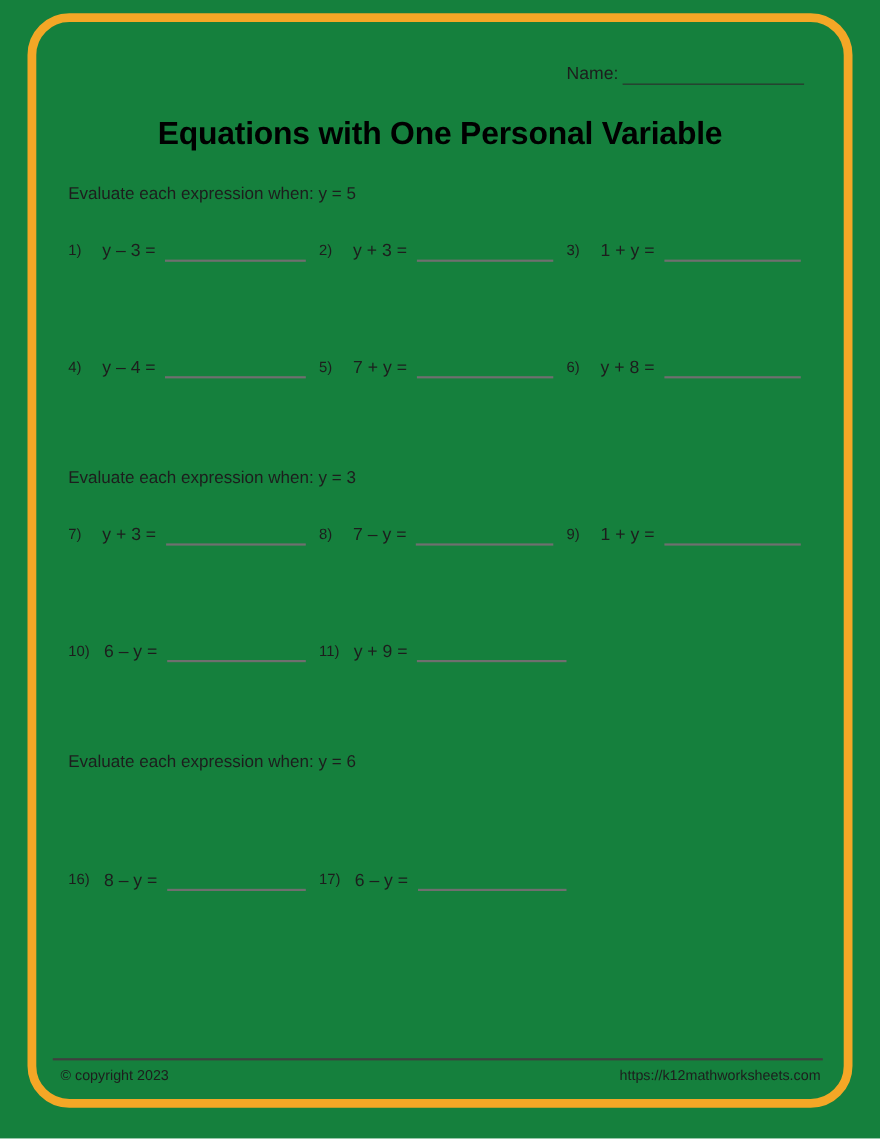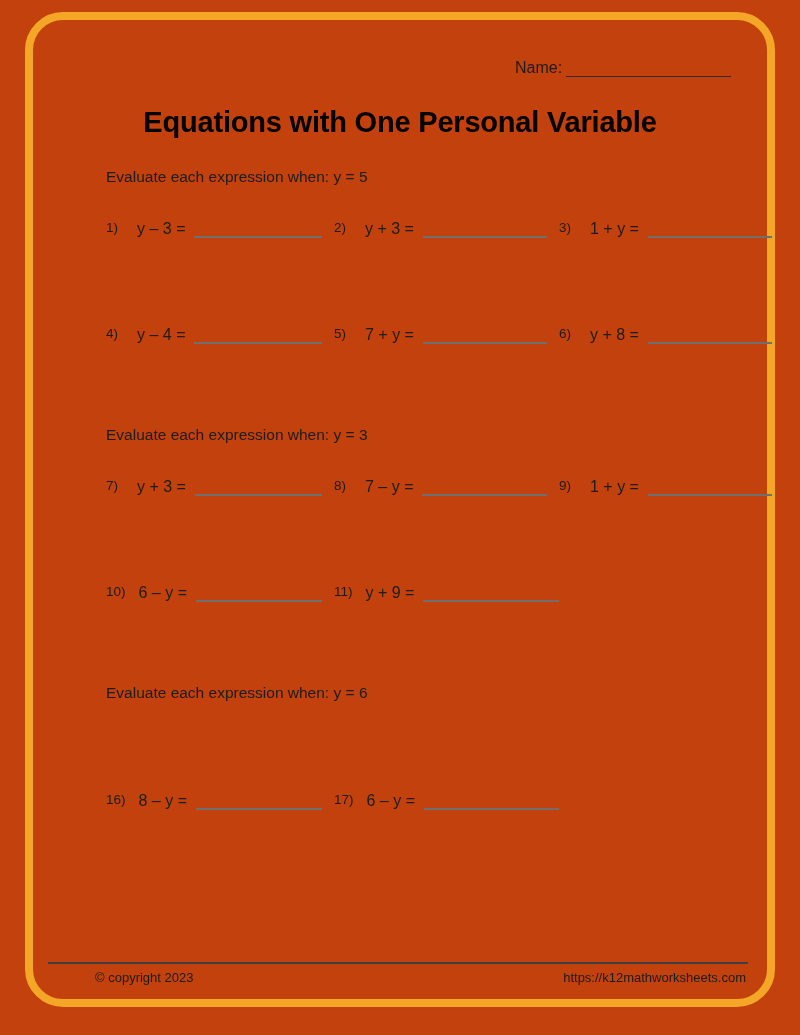--- a/index.html
+++ b/index.html
@@ -1,21 +1,21 @@
 <!DOCTYPE html>
 <html><head>
 <meta charset="utf-8">
 <style>
   * { margin:0; padding:0; box-sizing:border-box; }
   html,body { background:#ffffff; }
   body { font-family:"Liberation Sans", sans-serif; color:#1d1d1d; }
   .page {
     position:relative;
     width:800px; height:1035px;
-    background:#c2410c;
+    background:#15803d;
     overflow:hidden;
   }
   .border-frame {
     position:absolute;
     left:25px; top:12px;
     width:750px; height:995px;
     border:8px solid #F4A726;
     border-radius:38px;
     pointer-events:none;
   }
@@ -35,21 +35,21 @@
     position:absolute;
     top:106px; left:0; width:100%;
     text-align:center;
     font-size:29px;
     font-weight:700;
     color:#000;
     letter-spacing:-0.2px;
   }
   .section {
     position:absolute;
-    left:62px; width:666px;margin-left:44px;
+    left:62px; width:666px;
   }
   .section-1 { top:168px; }
   .section-2 { top:426px; }
   .section-3 { top:684px; }
   .instruction {
     font-size:15.5px;
     height:20px;
   }
   .prow {
     display:grid;
@@ -88,21 +88,21 @@
   }
   .footer-row {
     position:absolute;
     top:970px; left:48px;
     width:700px;
     display:flex;
     justify-content:space-between;
     align-items:center;
     font-size:13px;
   }
-  .footer-left { padding-left:7px;margin-left:40px; }
+  .footer-left { padding-left:7px; }
   .footer-right { padding-right:2px;text-align:right; }
 </style>
 </head>
 <body>
 
 <div class="page">
 
   <div class="border-frame"></div>
 
   <div class="name-row">

